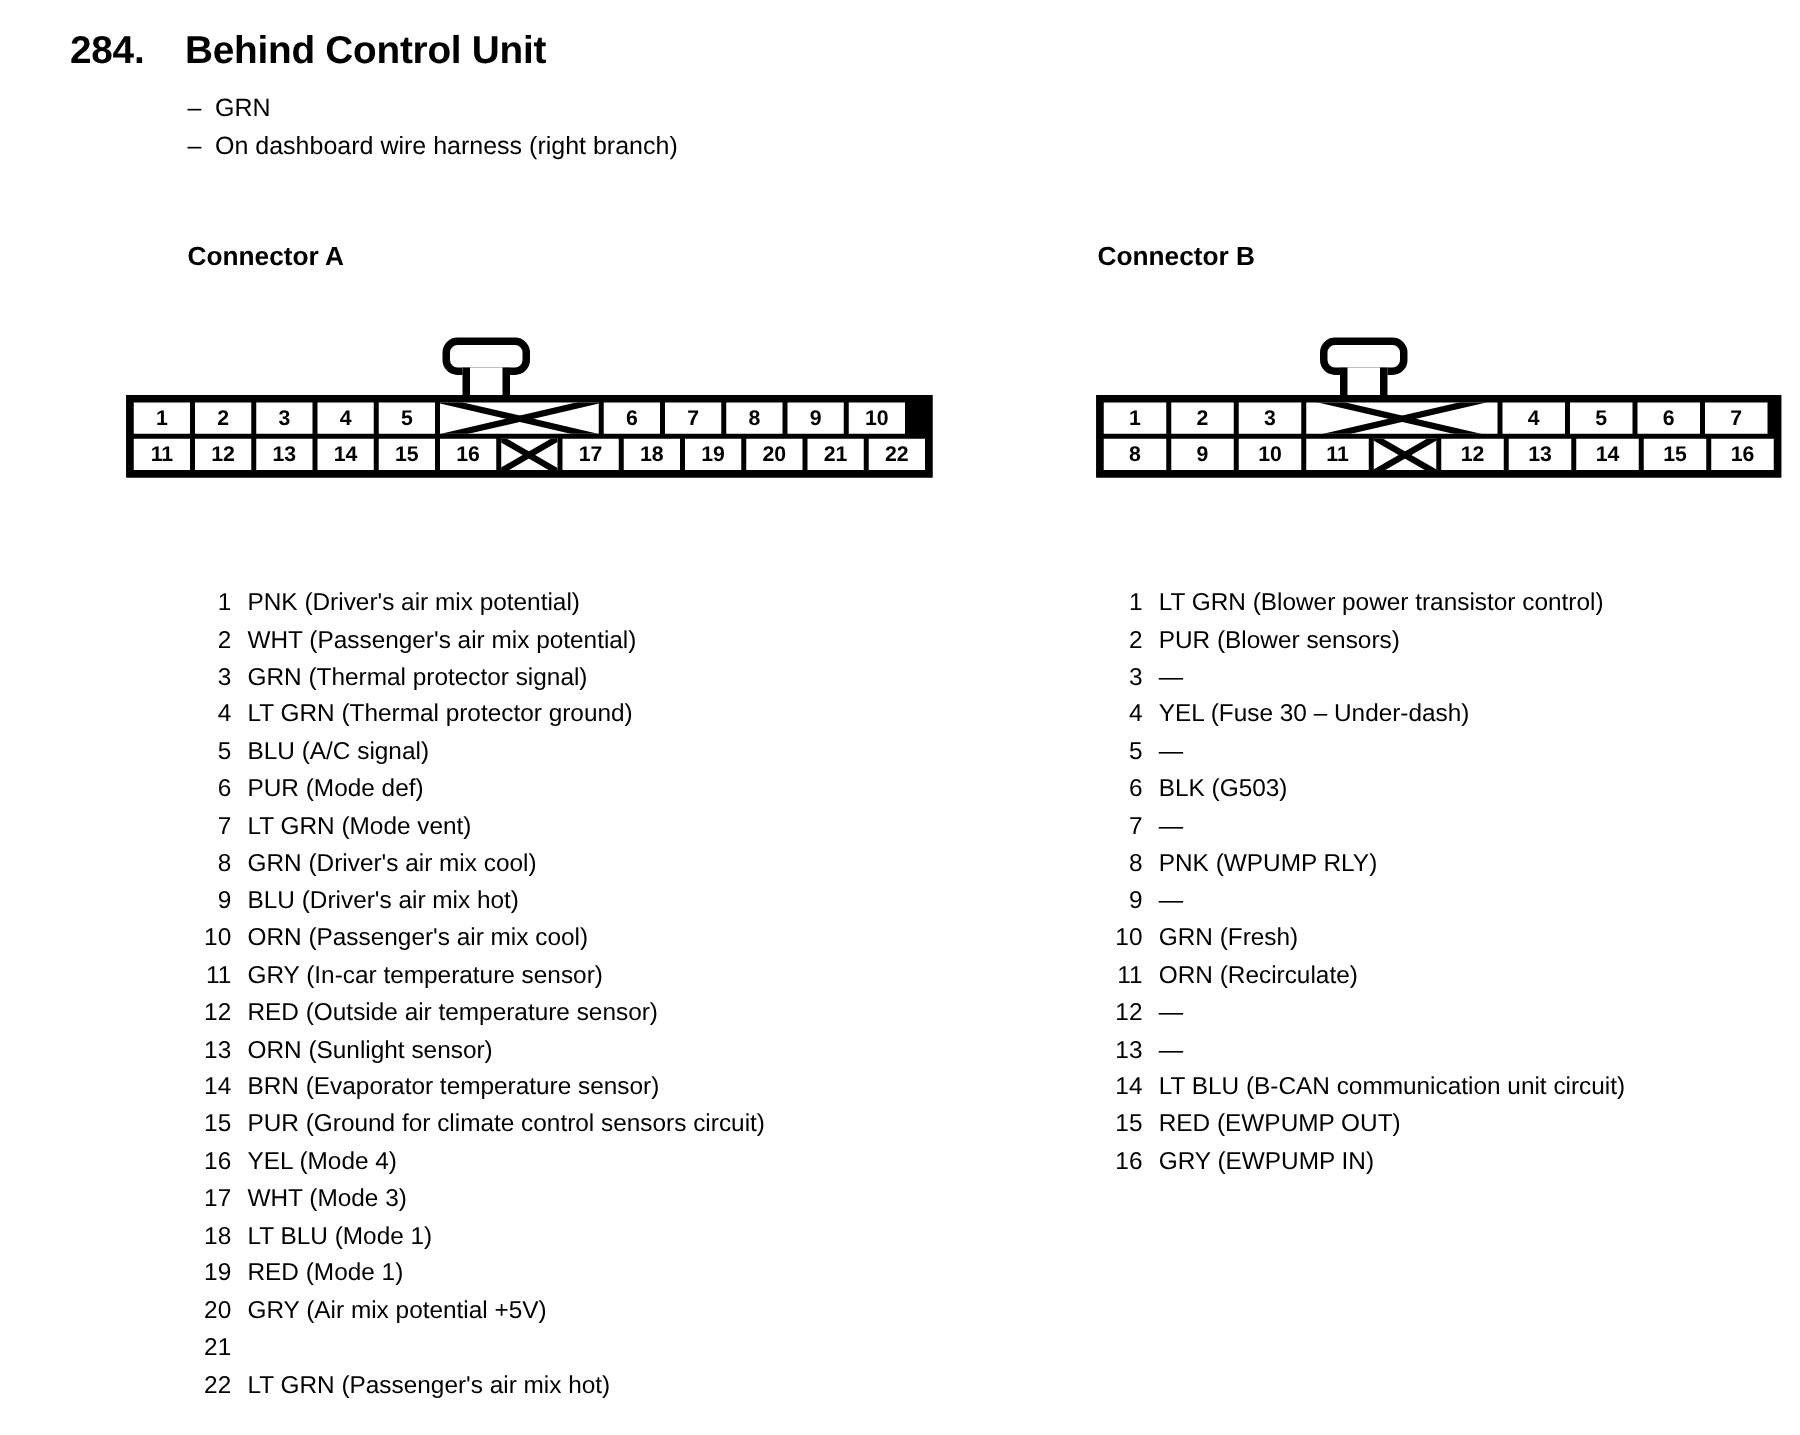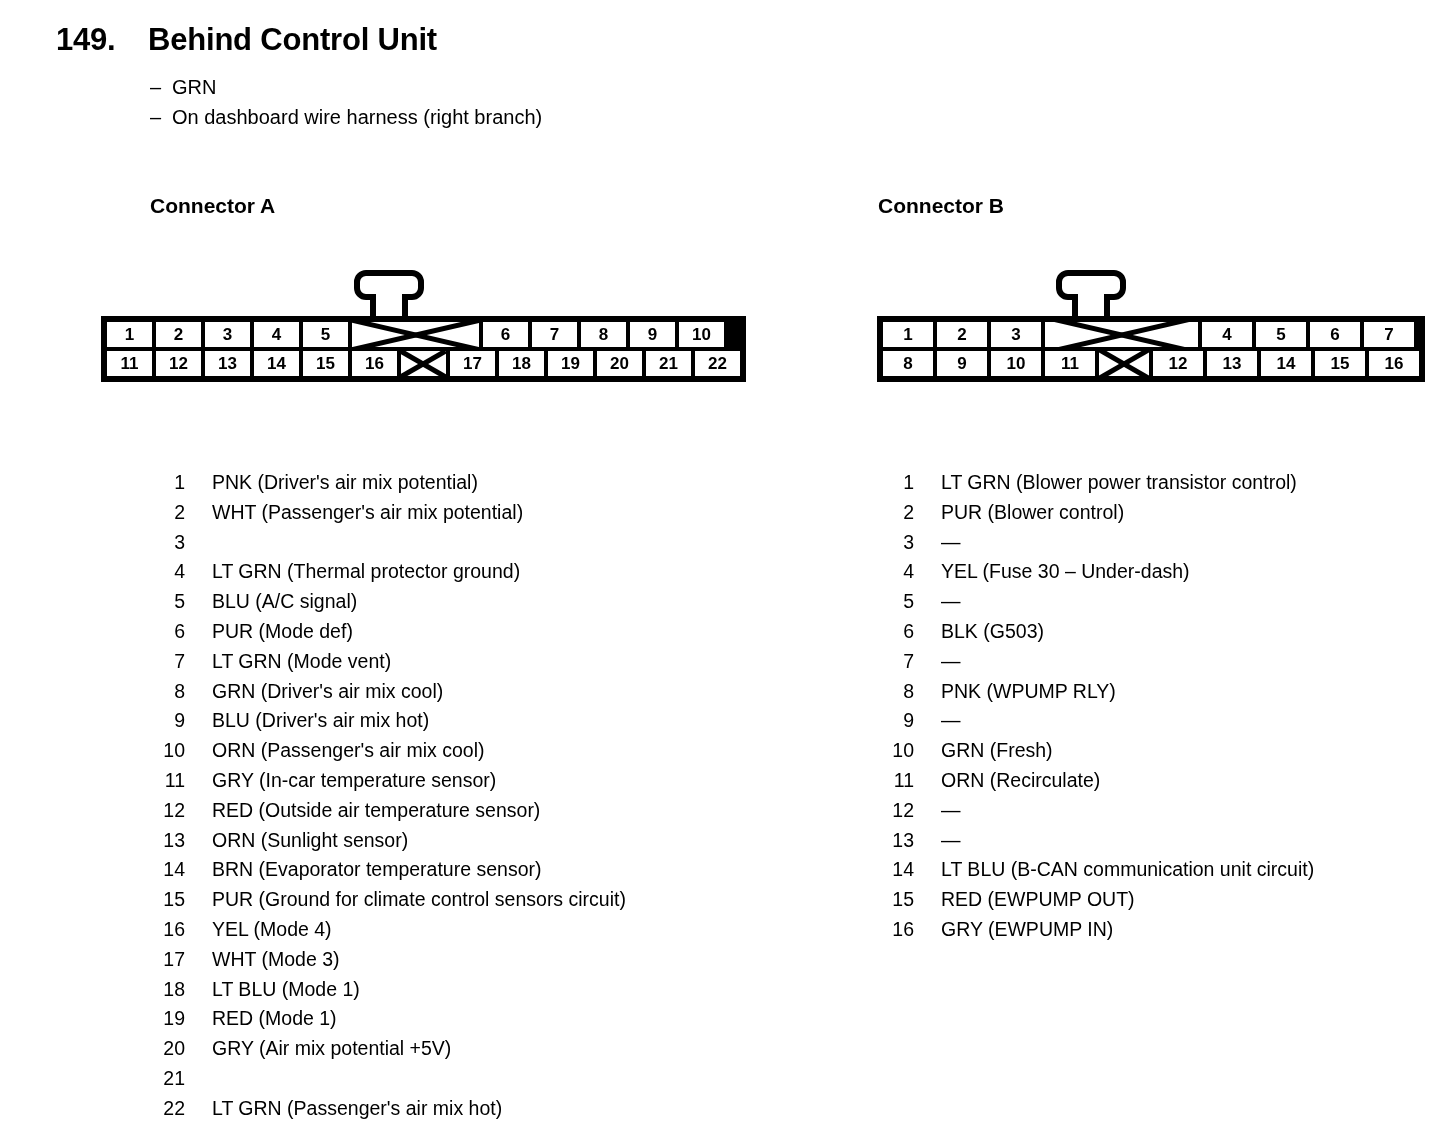--- a/index.html
+++ b/index.html
@@ -145,28 +145,28 @@
     display: flex;
     align-items: baseline;
     white-space: nowrap;
   }
   .pin-num {
     width: 30px;
     text-align: right;
     flex: 0 0 30px;
   }
   .pin-desc {
-    margin-left: 27px;
+    margin-left: 13px;
   }
 </style>
 </head>
 <body>
 
 <div class="page-title">
-  <span class="num">149.</span><span>Behind Control Unit</span>
+  <span class="num">284.</span><span>Behind Control Unit</span>
 </div>
 
 <div class="subtitle-list">
   <div class="subtitle-row">
     <span class="dash">–</span><span>GRN</span>
   </div>
   <div class="subtitle-row">
     <span class="dash">–</span><span>On dashboard wire harness (right branch)</span>
   </div>
 </div>
@@ -246,20 +246,21 @@
     <div class="pin-row">
       <span class="pin-num">1</span>
       <span class="pin-desc">PNK (Driver's air mix potential)</span>
     </div>
     <div class="pin-row">
       <span class="pin-num">2</span>
       <span class="pin-desc">WHT (Passenger's air mix potential)</span>
     </div>
     <div class="pin-row">
       <span class="pin-num">3</span>
+      <span class="pin-desc">GRN (Thermal protector signal)</span>
     </div>
     <div class="pin-row">
       <span class="pin-num">4</span>
       <span class="pin-desc">LT GRN (Thermal protector ground)</span>
     </div>
     <div class="pin-row">
       <span class="pin-num">5</span>
       <span class="pin-desc">BLU (A/C signal)</span>
     </div>
     <div class="pin-row">
@@ -330,21 +331,21 @@
       <span class="pin-desc">LT GRN (Passenger's air mix hot)</span>
     </div>
   </div>
 <div class="pin-list" id="pinlist-b">
     <div class="pin-row">
       <span class="pin-num">1</span>
       <span class="pin-desc">LT GRN (Blower power transistor control)</span>
     </div>
     <div class="pin-row">
       <span class="pin-num">2</span>
-      <span class="pin-desc">PUR (Blower control)</span>
+      <span class="pin-desc">PUR (Blower sensors)</span>
     </div>
     <div class="pin-row">
       <span class="pin-num">3</span>
       <span class="pin-desc">—</span>
     </div>
     <div class="pin-row">
       <span class="pin-num">4</span>
       <span class="pin-desc">YEL (Fuse 30 – Under-dash)</span>
     </div>
     <div class="pin-row">

